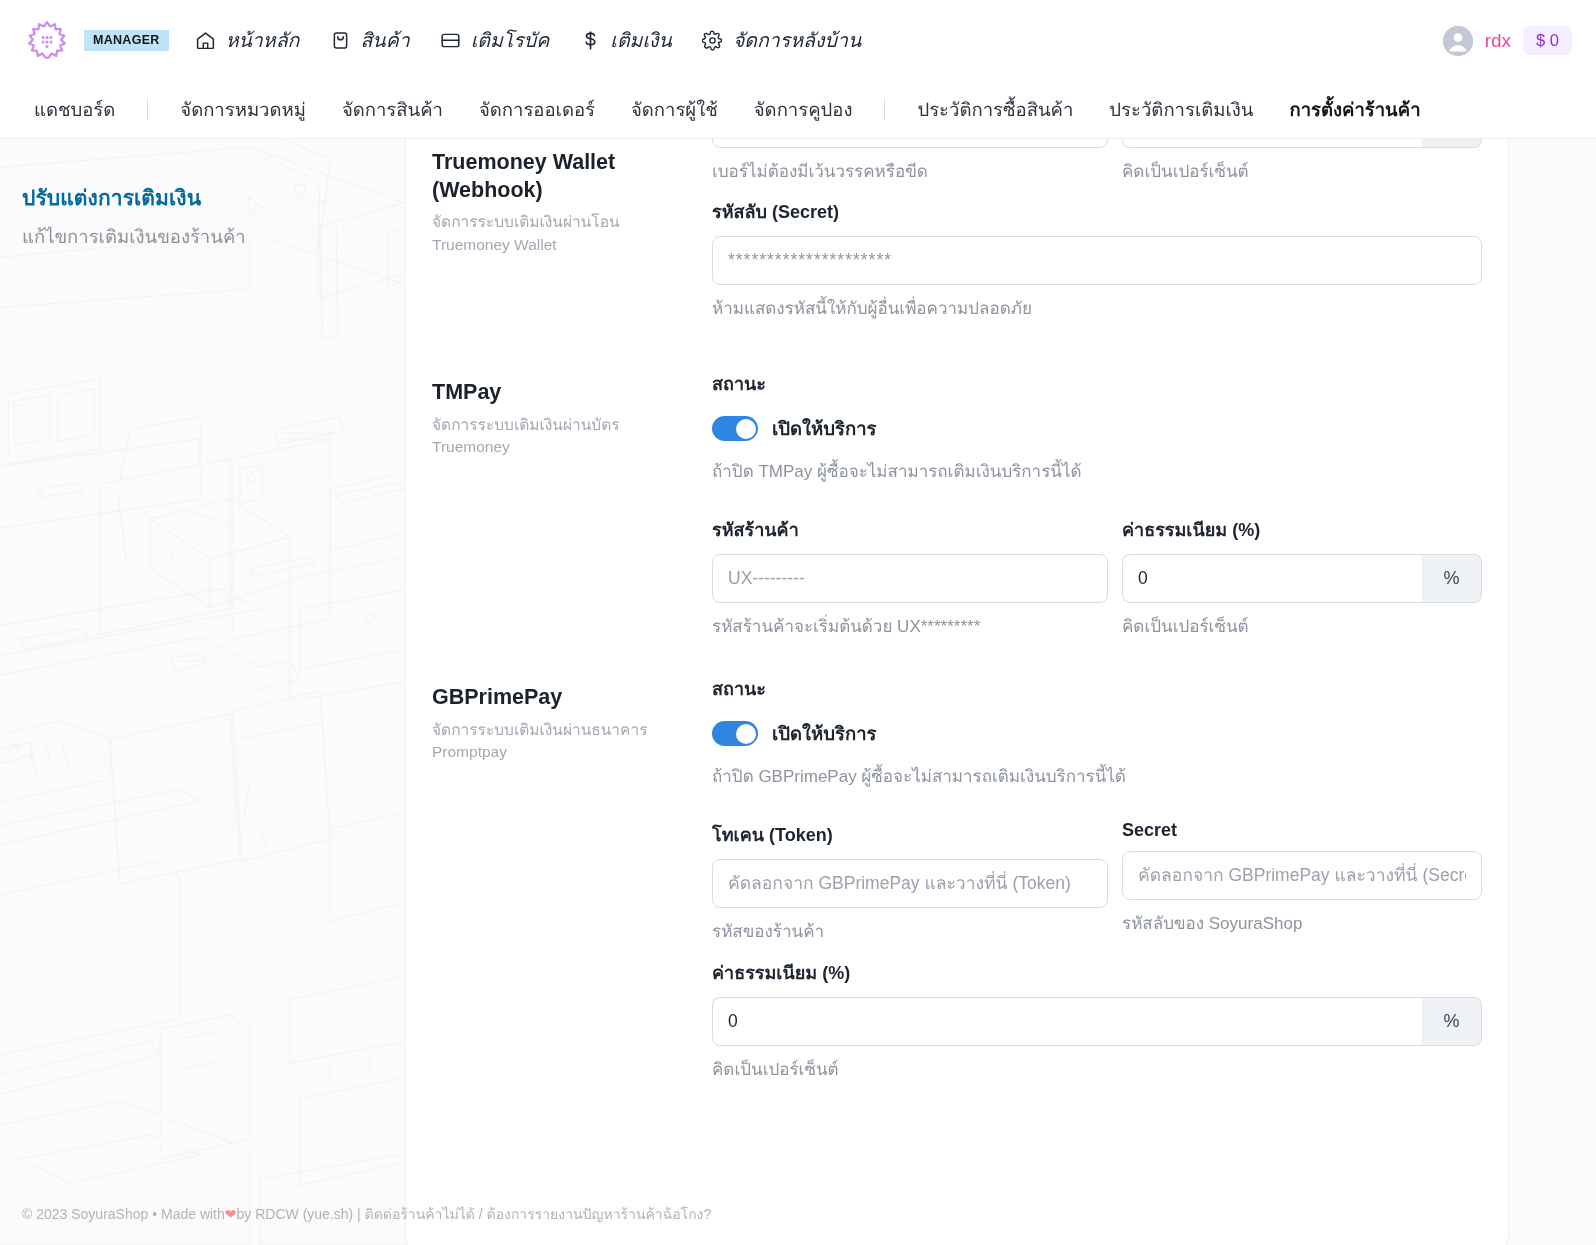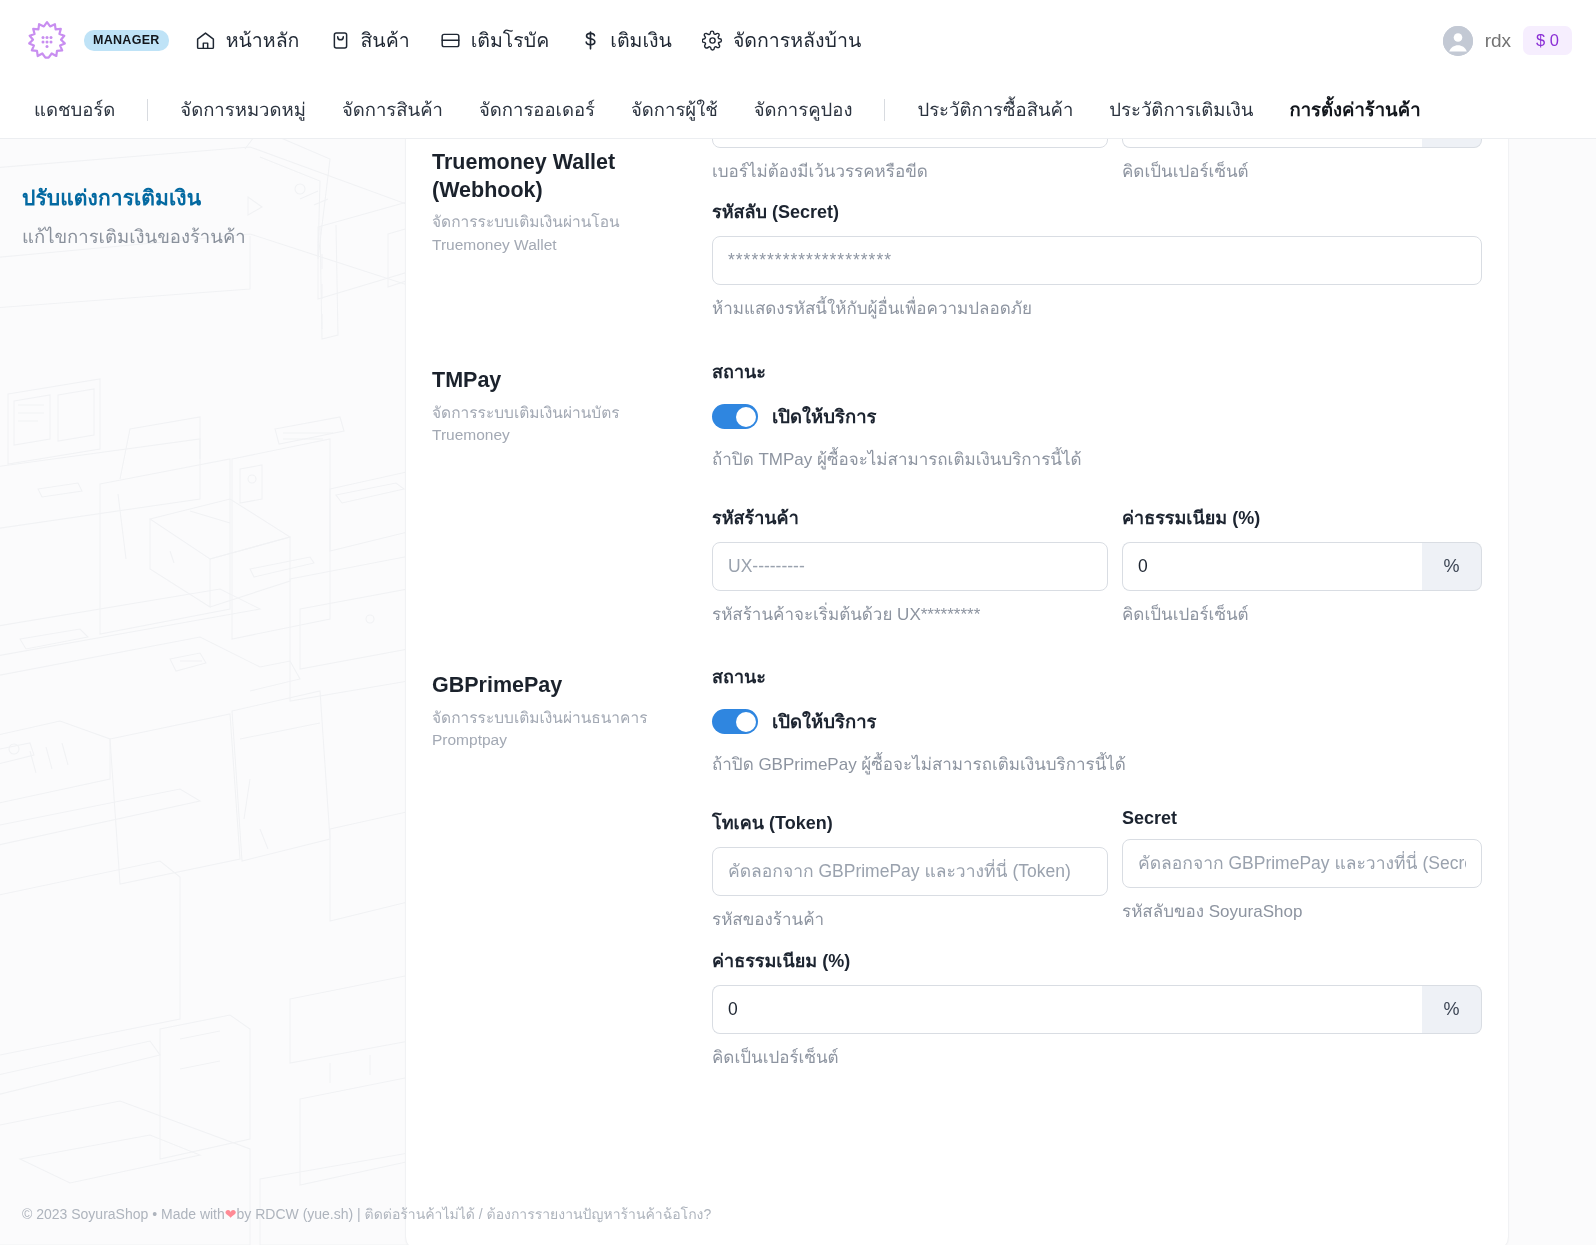--- a/index.html
+++ b/index.html
@@ -19,29 +19,29 @@
     display:flex; align-items:center;
     padding:0 24px;
     background:#fff;
     position:relative; z-index:5;
   }
   .logo-wrap{ width:46px;height:46px;flex:0 0 auto;display:flex;align-items:center;justify-content:center;}
   .badge-manager{
     margin-left:14px;
     background:#bfe3f7; color:#12151a;
     font-size:12.5px; font-weight:bold; letter-spacing:.3px;
-    padding:4px 9px; border-radius:10px;
+    padding:4px 9px; border-radius:0;
     line-height:1.1;
   }
   .topnav{ display:flex; align-items:center; margin-left:26px; gap:30px;}
-  .topnav-item{ display:flex;align-items:center; gap:9px; font-size:19.5px; color:#1f2733; cursor:pointer; white-space:nowrap;}
+  .topnav-item{ display:flex;align-items:center; gap:9px; font-size:19.5px; color:#1f2733; cursor:pointer; white-space:nowrap;font-style:italic;}
   .topnav-item .ico{ display:flex;align-items:center;justify-content:center;width:22px;height:22px;}
   .topbar-right{ margin-left:auto; display:flex; align-items:center; gap:12px;}
   .avatar{ width:30px;height:30px;border-radius:50%;background:#c3c9d4;display:flex;align-items:center;justify-content:center;}
-  .username{ font-size:19px;color:#737373;}
+  .username{ font-size:19px;color:#ec4899;}
   .credit{
     background:#f6eefe; color:#8b2fd6; font-size:16.5px;
     padding:5px 13px;border-radius:7px; white-space:nowrap;
   }
 
   
   .subnav{
     height:58px; display:flex; align-items:center;
     padding:0 20px; gap:8px;
     background:#fff;
@@ -355,21 +355,21 @@
           </div>
 
           <div style="margin-top:13px;">
             <div class="fld-label">รหัสลับ (Secret)</div>
             <input class="input pw" value="*********************" style="">
             <div class="hint">ห้ามแสดงรหัสนี้ให้กับผู้อื่นเพื่อความปลอดภัย</div>
           </div>
         </div>
       </div>
 
-      <div class="section" style="margin-top:36px;">
+      <div class="section" style="margin-top:48px;">
         <div class="sect-label" style="padding-top:10px;">
           <h3>TMPay</h3>
           <div class="desc">จัดการระบบเติมเงินผ่านบัตร Truemoney</div>
         </div>
         <div class="sect-fields" style="padding-top:0;">
           <div class="fld-label" style="margin-bottom:16px;">สถานะ</div>
           <div class="toggle-row">
             <div class="switch">
                 <div class="knob"></div>
               </div>

